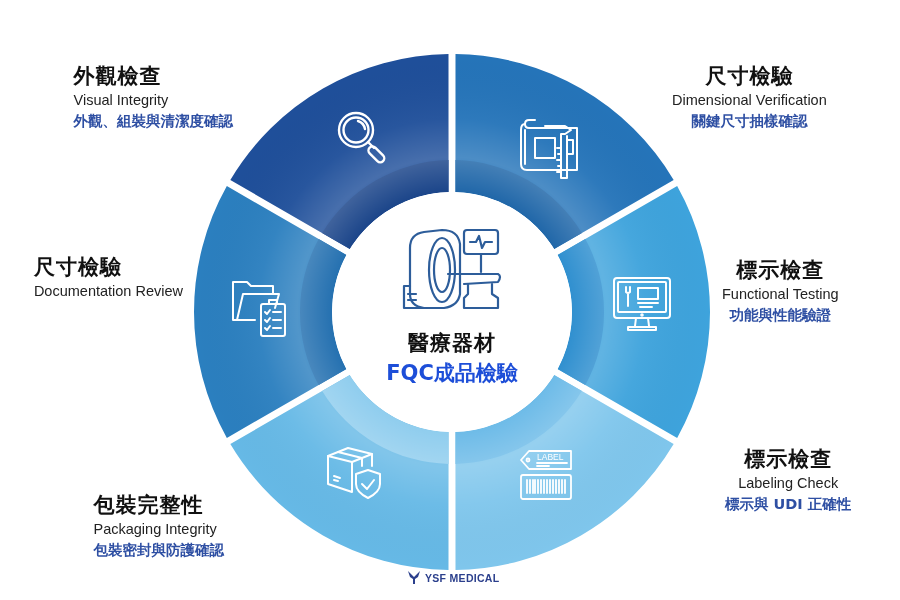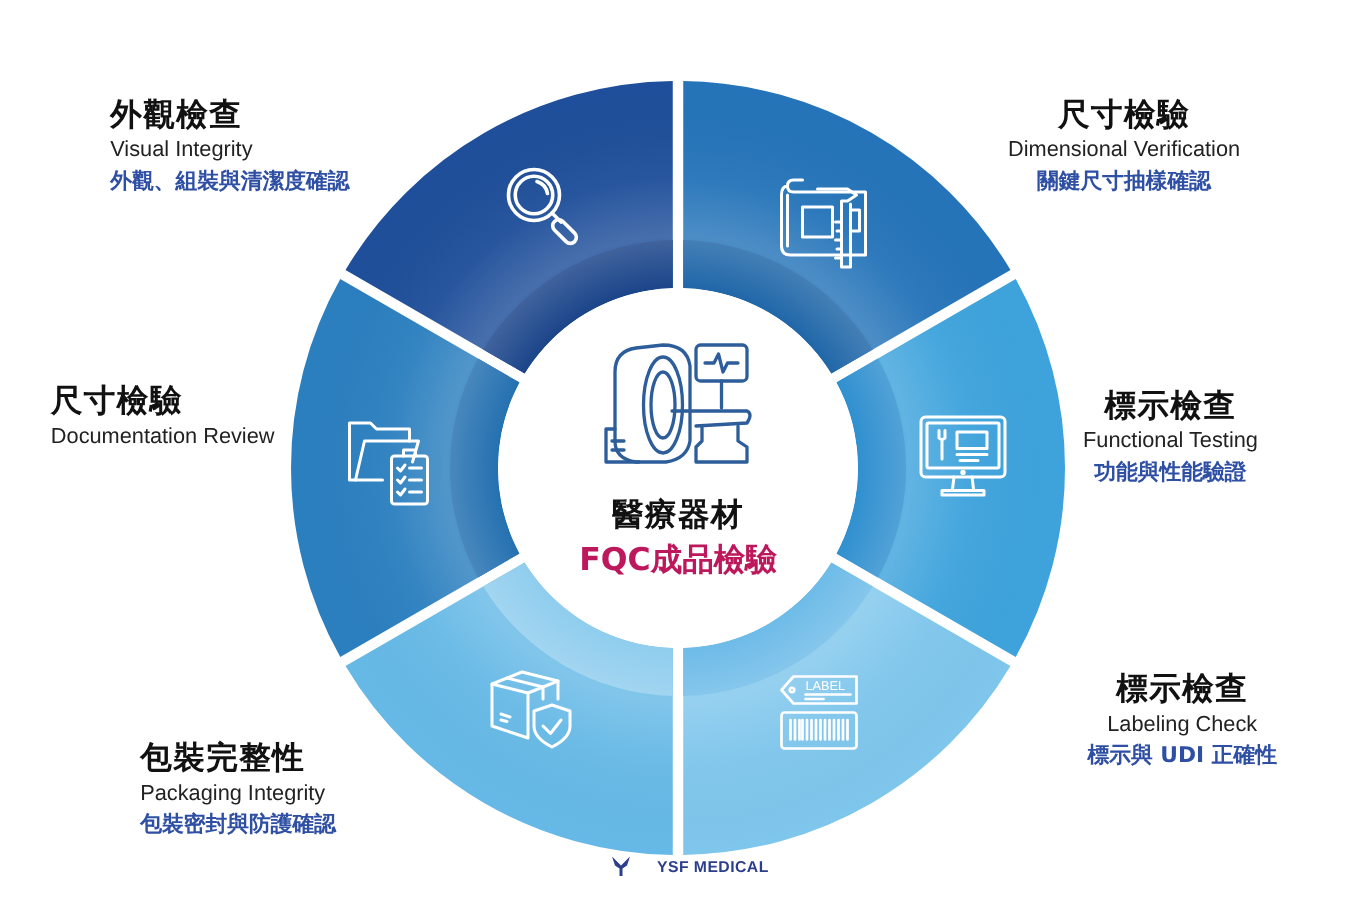--- a/index.html
+++ b/index.html
@@ -9,22 +9,22 @@
   }
   #ring { position: absolute; left: 0; top: 0; width: 900px; height: 600px; }
   .label { position: absolute; }
   .label .zh { font-size: 21px; font-weight: bold; color: #111111; line-height: 28px; letter-spacing: 1px; }
   .label .en { font-family: "Liberation Sans", sans-serif; font-size: 14.5px; color: #222222; line-height: 20px; }
   .label .desc { font-size: 14.5px; font-weight: bold; color: #2e4fa3; line-height: 22px; }
   .label.left { }
   .label.right { text-align: center; }
   #center-title { position: absolute; left: 352px; top: 328px; width: 200px; text-align: center; }
   #center-title .l1 { font-size: 21px; font-weight: bold; color: #111; line-height: 30px; letter-spacing: 1px; }
-  #center-title .l2 { font-size: 21px; font-weight: bold; color: #be185d; line-height: 30px; }
-  #logo { position: absolute; left: 408px; top: 571px; display: flex; align-items: center; gap: 18px; }
+  #center-title .l2 { font-size: 21px; font-weight: bold; color: #1d4ed8; line-height: 30px; }
+  #logo { position: absolute; left: 408px; top: 571px; display: flex; align-items: center; gap: 5px; }
   #logo .txt { font-family: "Liberation Sans", sans-serif; font-weight: bold; font-size: 10.5px; color: #2b3f8c; letter-spacing: 0.3px; }
 </style>
 </head>
 <body>
 
 <svg id="ring" viewBox="0 0 900 600" xmlns="http://www.w3.org/2000/svg">
   <defs>
     <radialGradient id="shade" cx="452" cy="312" r="258" gradientUnits="userSpaceOnUse">
       <stop offset="0.46" stop-color="#ffffff" stop-opacity="0"></stop>
       <stop offset="0.60" stop-color="#ffffff" stop-opacity="0.18"></stop>

